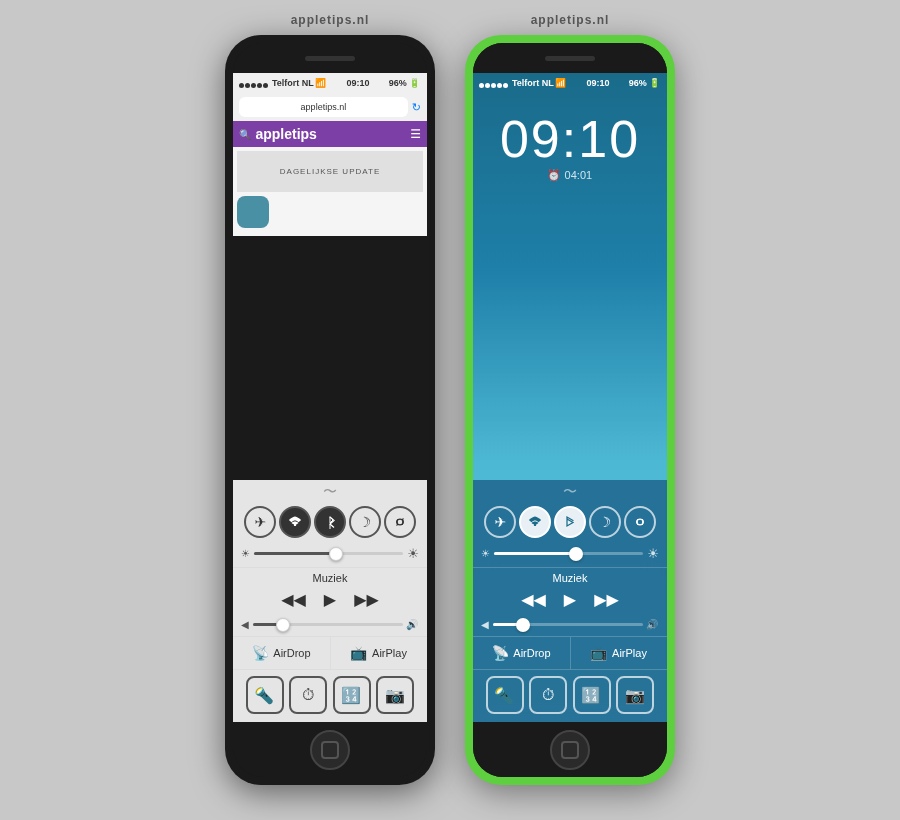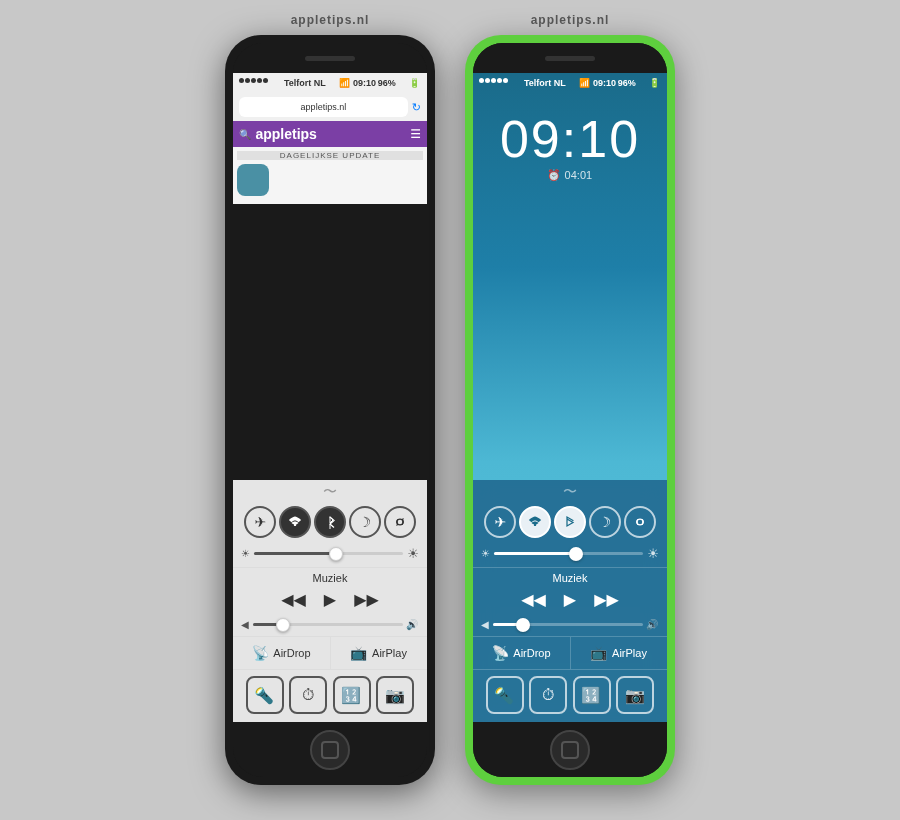--- a/index.html
+++ b/index.html
@@ -86,22 +86,22 @@
       height: 20px;
       display: flex;
       align-items: center;
       justify-content: space-between;
       padding: 0 6px;
       font-size: 9px;
       font-weight: 600;
     }
     .status-bar.light { background: #f0f0f0; color: #333; }
     .status-bar.dark { background: transparent; color: white; }
-    .status-left { display: flex; align-items: flex-start; gap: 14px; }
-    .status-right { display: flex; align-items: flex-end; gap: 14px; }
+    .status-left { display: flex; align-items: flex-end; gap: 2px; }
+    .status-right { display: flex; align-items: flex-end; gap: 3px; }
     .signal-dots { display: flex; gap: 1px; }
     .signal-dot {
       width: 5px; height: 5px; border-radius: 50%;
       background: currentColor;
     }
 
     
     .browser-bar {
       background: #f0f0f0;
       padding: 4px 6px;
@@ -144,21 +144,21 @@
       font-weight: 700;
     }
     .hamburger { color: white; font-size: 12px; margin-left: auto; }
     .search-icon-site { color: white; font-size: 10px; }
 
     .site-body { padding: 4px; background: #f5f5f5; }
     .update-banner {
       background: #e0e0e0;
       text-align: center;
       font-size: 8px;
-      padding: 0;
+      padding: 16px;
       color: #555;
       letter-spacing: 1px;
     }
 
     
     .control-center {
       position: absolute;
       bottom: 0;
       left: 0;
       right: 0;

